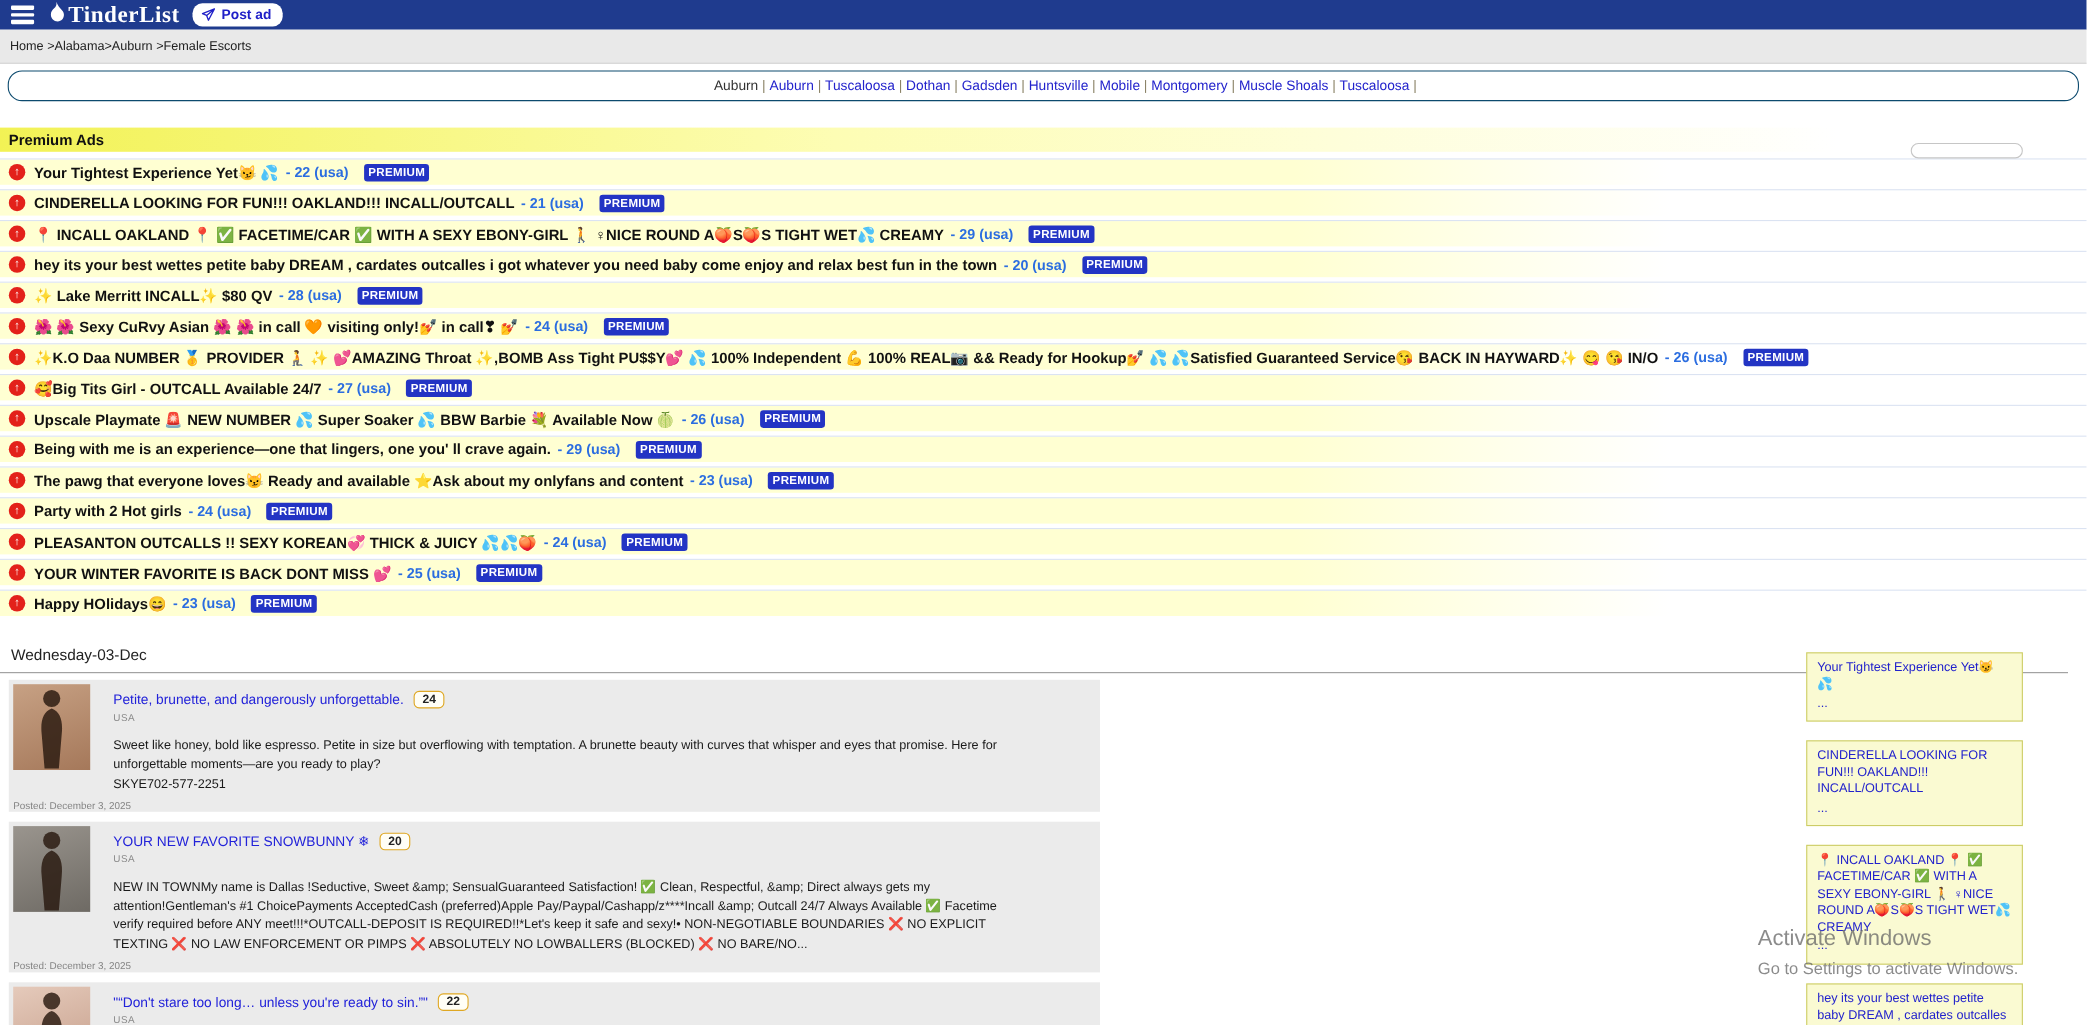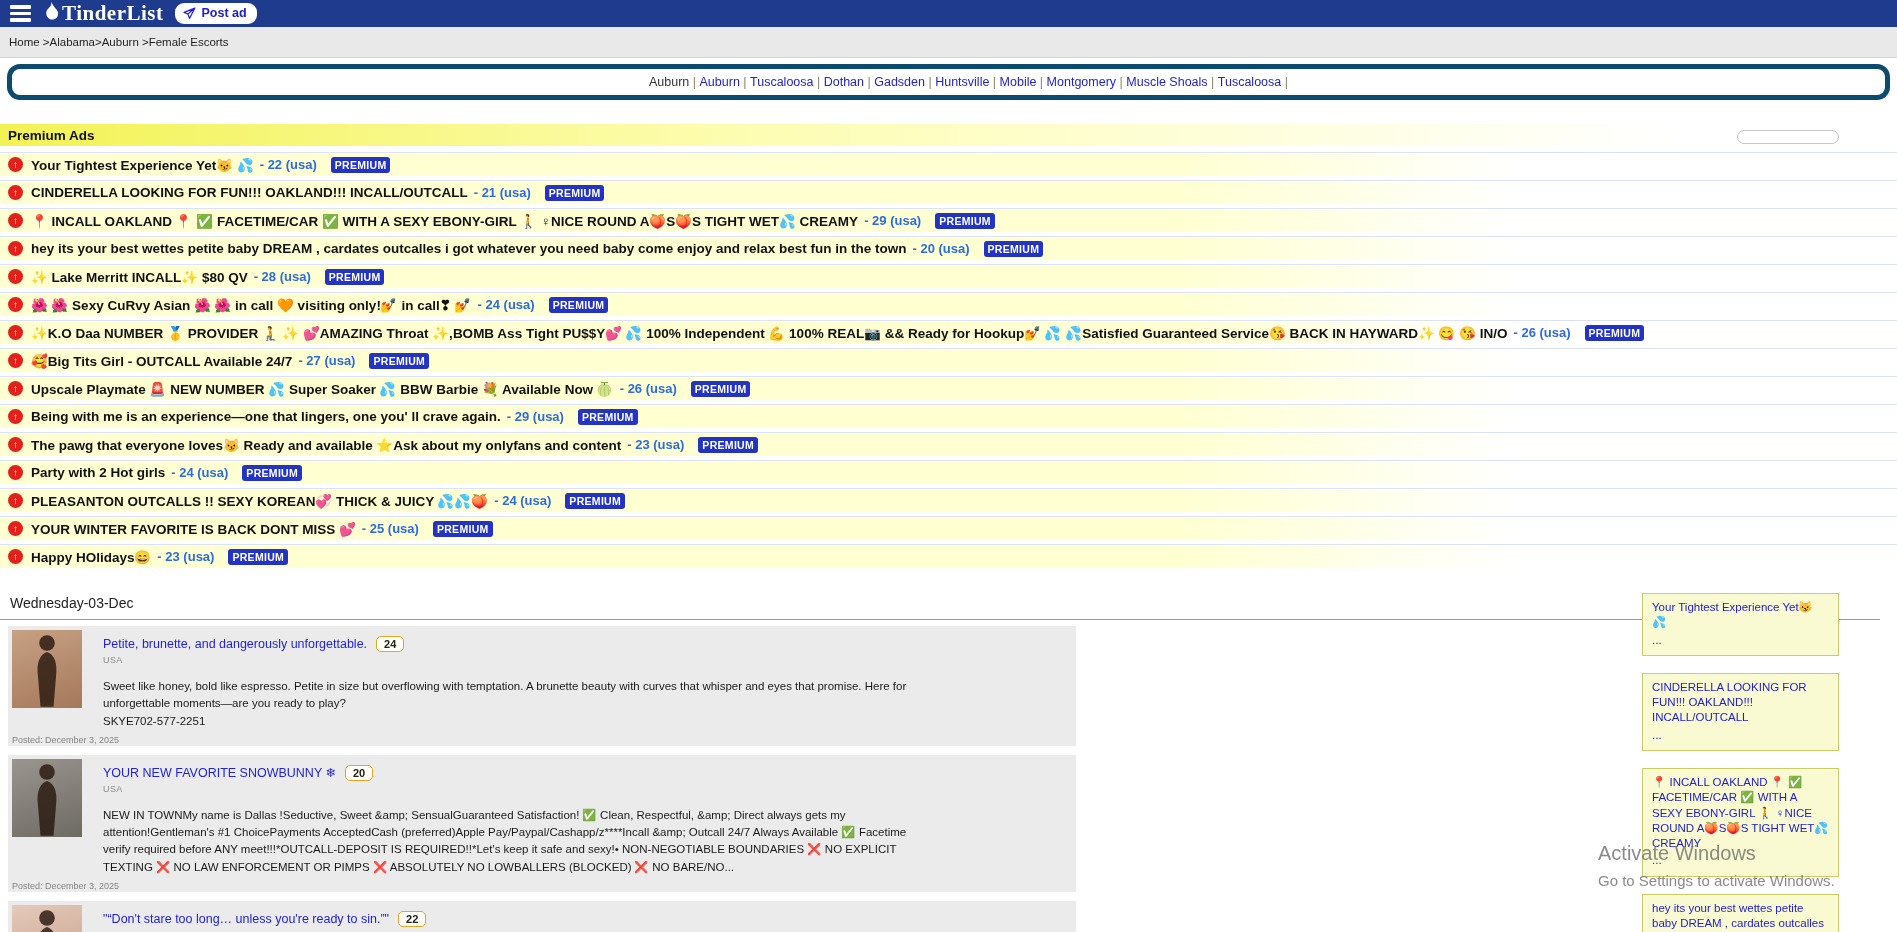--- a/index.html
+++ b/index.html
@@ -9,21 +9,21 @@
   .hamburger{display:flex;flex-direction:column;gap:3px;cursor:pointer;padding:2px 2px;}
   .hamburger span{display:block;width:21px;height:3.4px;background:#fff;border-radius:1px;}
   .brand{display:flex;align-items:flex-start;gap:2px;color:#fff;font-family:"Liberation Serif",serif;
     font-size:21px;font-weight:600;letter-spacing:.5px;text-decoration:none;}
   .postad{display:flex;align-items:center;gap:5px;background:#fff;color:#2020c8;font-weight:700;
     font-size:12.5px;border:none;border-radius:9px;padding:3px 10px 4px 8px;cursor:pointer;}
   
   .breadcrumb-bar{height:30px;background:#e9e9e9;border-bottom:1px solid #d4d4d4;display:flex;
     align-items:center;padding-left:9px;font-size:11.5px;color:#222;}
   
-  .citynav{margin:6px 7px 0;height:26px;border:5px solid #0c4a6e;border-radius:13px;background:#fff;
+  .citynav{margin:6px 7px 0;height:26px;border:1px solid #0c4a6e;border-radius:13px;background:#fff;
     display:flex;align-items:center;justify-content:center;font-size:12.5px;padding-left:40px;}
   .citynav a{color:#2323cc;text-decoration:none;cursor:pointer;}
   .citynav a.current{color:#333;}
   .city-sep{color:#8c8468;white-space:pre;}
   
   .premium-section{margin-top:24px;}
   .premium-header{height:22px;margin-bottom:6px;display:flex;align-items:center;padding-left:8px;
     font-size:13.5px;font-weight:700;color:#111;
     background:linear-gradient(to right,#f2f255 0%,#fdfdb4 40%,#ffffff 88%);}
   .premium-row{height:23px;margin-bottom:4px;display:flex;align-items:center;padding-left:8px;
@@ -34,21 +34,21 @@
   .p-title{color:#111;font-weight:700;font-size:13.5px;text-decoration:none;cursor:pointer;}
   .p-meta{color:#2b6de0;font-weight:700;font-size:13px;margin-left:6px;}
   .p-badge{margin-left:14px;background:#2334c4;color:#fff;font-size:10.5px;font-weight:700;
     padding:2px 4px;border-radius:3px;letter-spacing:.3px;}
   .white-pill{position:absolute;left:1737px;top:130px;width:100px;height:12px;background:#fff;
     border:1px solid #c6c6c6;border-radius:7px;}
   
   .listings{margin-top:22px;}
   .date-header{width:1880px;padding:5px 0 8px 10px;font-size:14px;color:#222;
     border-bottom:1px solid #9a9a9a;box-sizing:border-box;margin-bottom:6px;}
-  .listing-row{position:relative;width:1068px;margin:0 0 9px 8px;background:#ebebeb;
+  .listing-row{position:relative;width:992px;margin:0 0 9px 8px;background:#ebebeb;
     min-height:88px;padding:10px 12px 16px 95px;box-sizing:border-box;}
   .thumb{position:absolute;left:4px;top:4px;width:70px;height:78px;overflow:hidden;}
   .thumb svg{width:100%;height:100%;display:block;}
   .t1{background:linear-gradient(160deg,#c7a184,#a5785a);}
   .t2{background:linear-gradient(160deg,#9a958e,#6e6a64);}
   .t3{background:linear-gradient(160deg,#e5cabb,#c49c88);}
   .l-titleline{display:flex;align-items:center;gap:9px;}
   .l-title{color:#2222d9;font-size:12.5px;text-decoration:none;cursor:pointer;}
   .l-age{border:1px solid #dfa722;border-radius:5px;background:#fffef6;color:#222;
     font-size:11px;font-weight:700;padding:1px 7px;}

